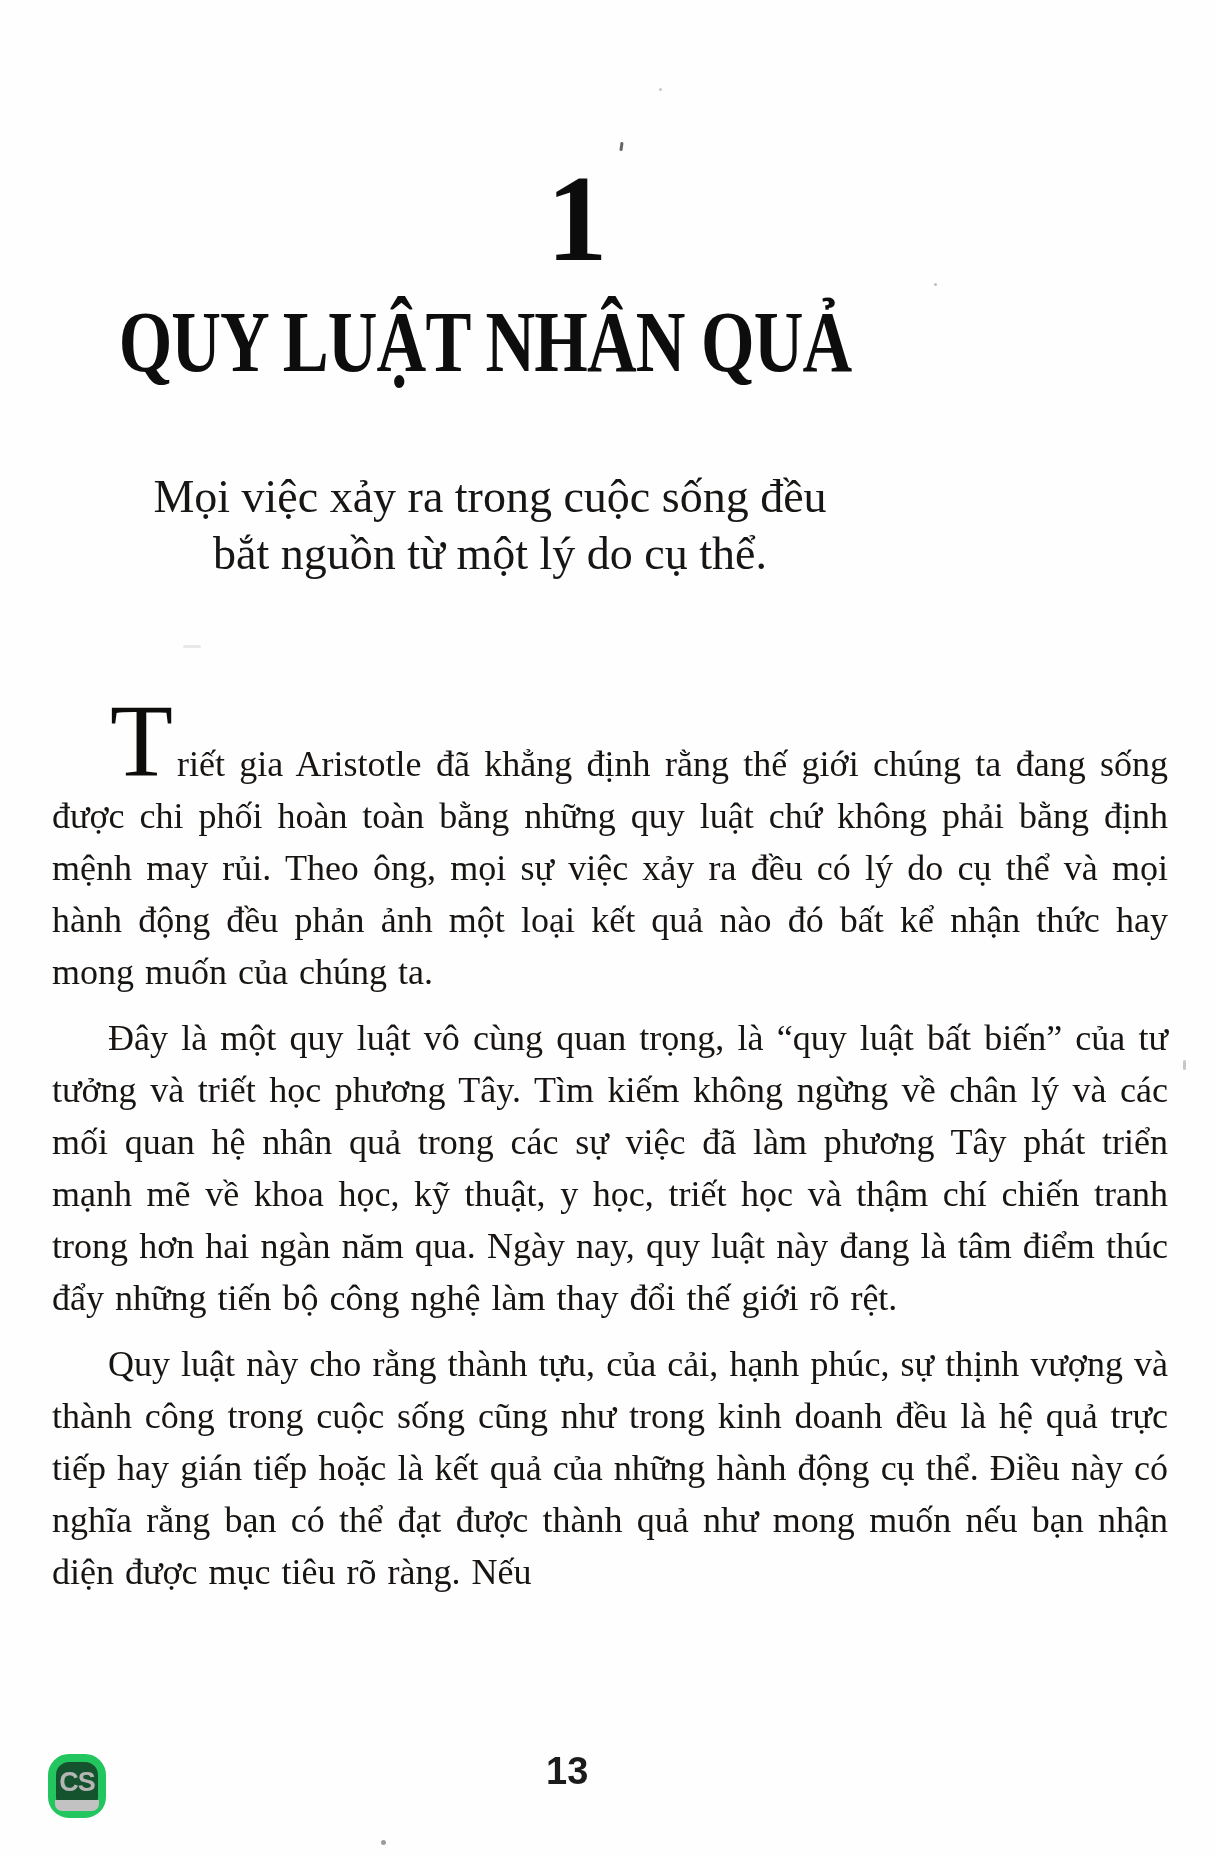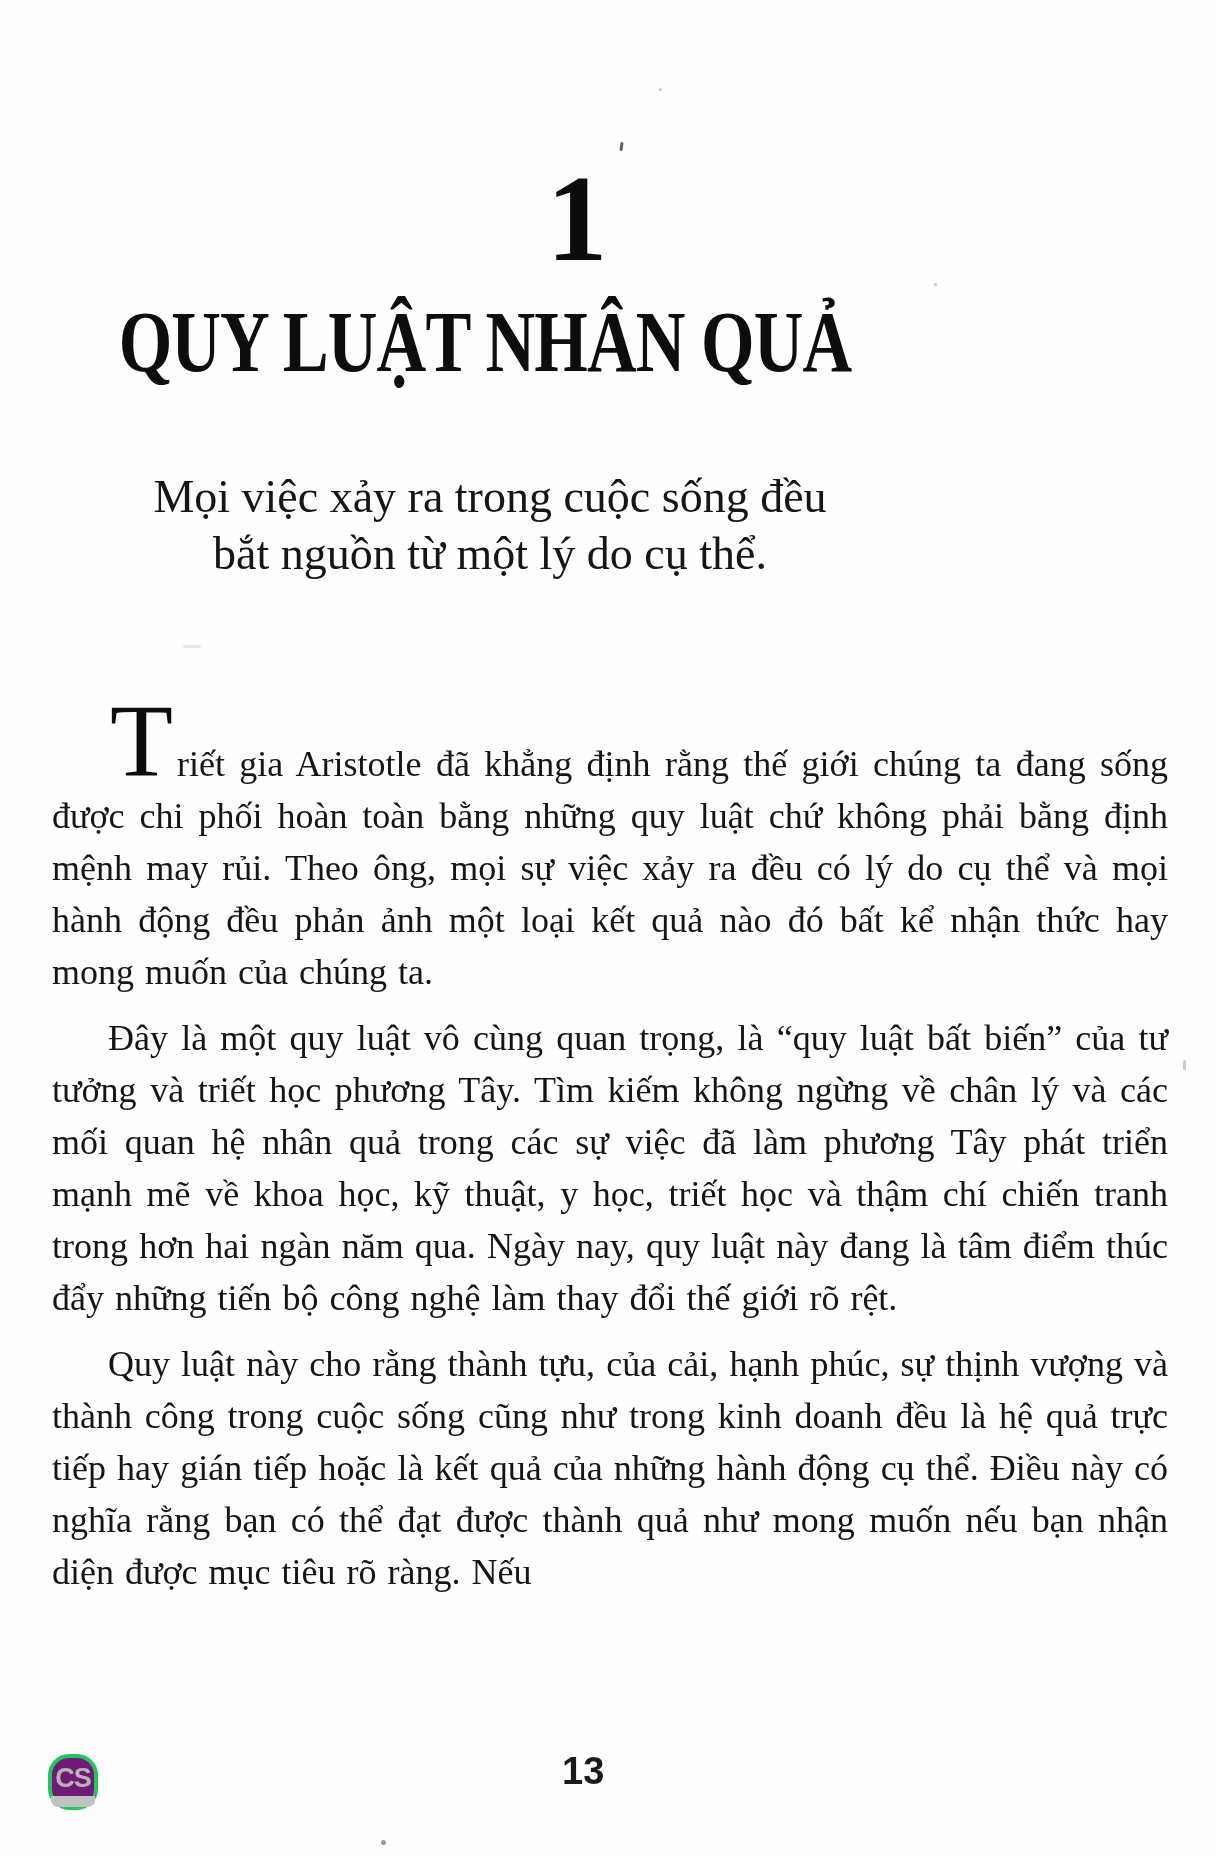--- a/index.html
+++ b/index.html
@@ -73,40 +73,40 @@
     font-size:103px;
     line-height:0;
     font-weight:400;
     letter-spacing:2px;
     margin-right:2px;
     color:#0e0c0a;
   }
   
   .page-number{
     position:absolute;
-    left:562px;top:1750px;
+    left:546px;top:1750px;
     font-size:38px;
     font-weight:700;
     color:#1b1b1b;
     z-index:3;
     font-family:"Liberation Sans", sans-serif;
   }
   .watermark{
     position:absolute;
     left:48px;top:1754px;
     display:flex;
     align-items:center;
     z-index:2;
   }
   .cs-logo{
     position:relative;
     width:42px;height:48px;
-    border:4px solid #22c55e;
+    border:8px solid #22c55e;
     border-radius:21px;
-    background:#701a75;
+    background:#14532d;
     display:flex;
     align-items:center;
     justify-content:center;
   }
   .cs-logo .cs-text{
     font-family:"Liberation Sans", sans-serif;
     font-weight:700;
     font-size:27px;
     color:#b5b5b5;
     margin-top:-8px;

